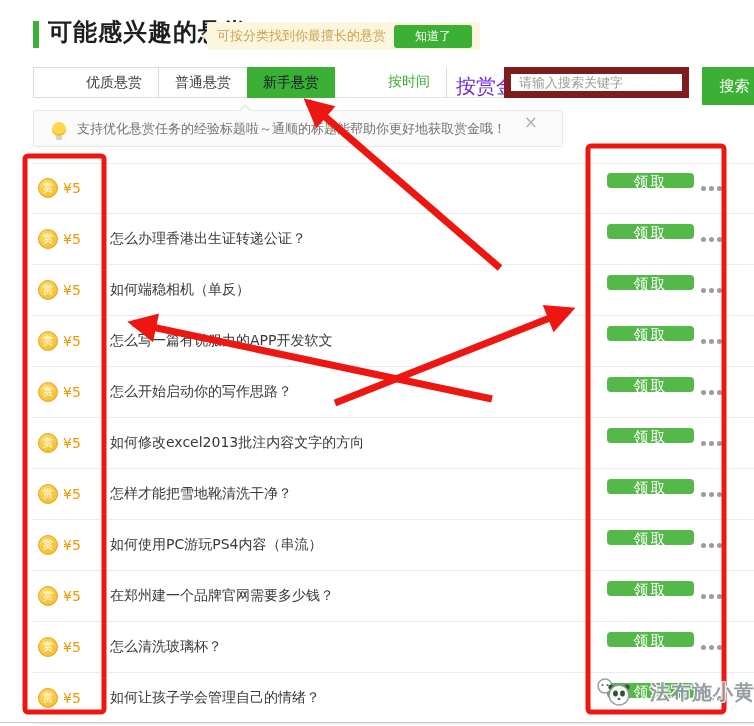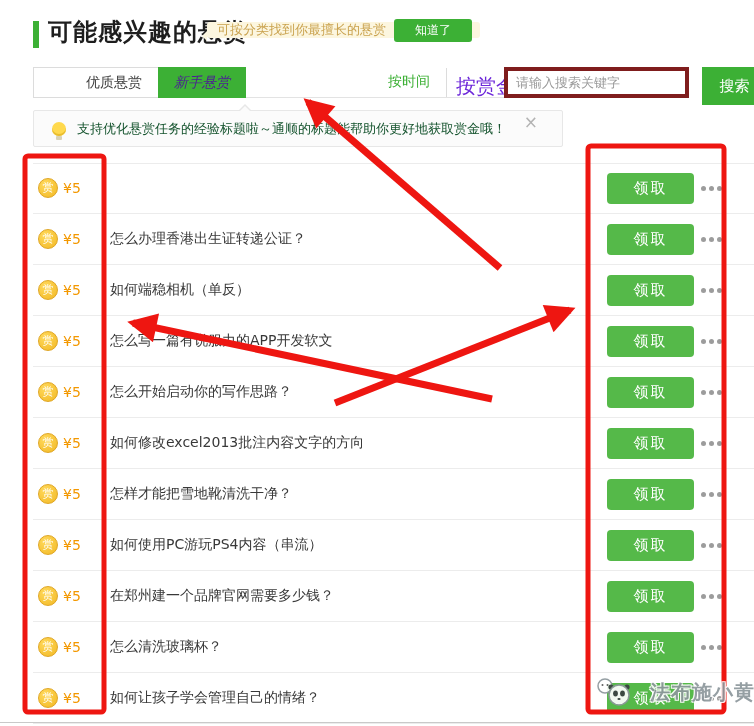--- a/index.html
+++ b/index.html
@@ -8,21 +8,21 @@
     font-family:"DejaVu Sans","Liberation Sans",sans-serif;
     background:#ffffff; position:relative; overflow:hidden;
     -webkit-font-smoothing:antialiased;
   }
   .abs { position:absolute; }
 
   
   .title-accent { left:33px; top:21px; width:6px; height:27px; background:#3cb035; }
   .page-title { left:48px; top:16px; font-size:24px; font-weight:bold; color:#1e1e1e; letter-spacing:1px; }
   .tooltip {
-    left:207px; top:22px; height:16px; background:#fcf6df; border-radius:3px;
+    left:207px; top:22px; height:28px; background:#fcf6df; border-radius:3px;
     display:flex; align-items:center; gap:8px; padding:0 8px 0 10px;
   }
   .tooltip-notch {
     position:absolute; left:-5px; top:9px; width:0; height:0;
     border-top:5px solid transparent; border-bottom:5px solid transparent;
     border-right:5px solid #fcf6df;
   }
   .tooltip-text { font-size:13px; color:#c9a24e; white-space:nowrap; }
   .gotit-btn {
     background:#3cb035; color:#fff; font-size:12px; border:none; border-radius:3px;
@@ -33,29 +33,29 @@
   .tabs {
     left:33px; top:67px; height:31px; display:flex;
     border:1px solid #dcdcdc; border-right:none; background:#fff;padding-left:36px;
   }
   .tab {
     font-size:14px; color:#404040; line-height:29px; padding:0 16px;
     white-space:nowrap; cursor:pointer;
   }
   .tab + .tab { border-left:1px solid #dcdcdc; }
   .tab.active {
-    background:#3cb035; color:#4c1d95; border-left:none;
-    margin:-1px -1px -1px 0; line-height:31px;font-style:italic;
+    background:#3cb035; color:#0f172a; border-left:none;
+    margin:-1px -1px -1px 0; line-height:31px;
   }
   .toolbar-underline { left:33px; top:97px; width:471px; height:1px; background:#e3e3e3; }
   .sort-time { left:388px; top:73px; font-size:14px; color:#3cb035; cursor:pointer; white-space:nowrap; }
   .sort-divider { left:446px; top:68px; width:1px; height:29px; background:#dcdcdc; }
   .sort-reward { left:456px; top:73px; font-size:20px; color:#6d28d9; cursor:pointer; white-space:nowrap; }
   .search-input {
-    left:504px; top:67px; width:185px; height:31px; border:4px solid #7f1d1d;
+    left:504px; top:67px; width:185px; height:31px; border:7px solid #7f1d1d;
     padding:0 8px; font-size:13px; color:#555; outline:none;
     font-family:"DejaVu Sans","Liberation Sans",sans-serif;
   }
   .search-input::placeholder { color:#9a9a9a; }
   .search-btn {
     left:702px; top:67px; width:65px; height:38px; background:#3cb035; color:#fff;
     border:none; font-size:15px; cursor:pointer;
     font-family:"DejaVu Sans","Liberation Sans",sans-serif;
   }
 
@@ -70,41 +70,41 @@
     border-left:7px solid transparent; border-right:7px solid transparent;
     border-bottom:7px solid #e7e7e7;
   }
   .notice-notch-fill {
     position:absolute; left:205px; top:-5px; width:0; height:0;
     border-left:6px solid transparent; border-right:6px solid transparent;
     border-bottom:6px solid #fbfbfb;
   }
   .bulb { width:14px; height:14px; border-radius:50%; background:#ffd94d; position:relative; flex:0 0 auto; box-shadow:inset 0 -2px 0 #e9bd2e; }
   .bulb::after { content:""; position:absolute; left:4px; bottom:-4px; width:6px; height:4px; background:#d9d2b5; border-radius:1px; }
-  .notice-text { font-size:13px; color:#14532d; white-space:nowrap; }
+  .notice-text { font-size:13px; color:#737373; white-space:nowrap; }
   .notice-close {
     position:absolute; right:24px; top:3px; font-size:17px; color:#b3b3b3;
     cursor:pointer; line-height:1;
   }
 
   
   .task-list { left:0; top:163px; width:754px; }
   .task-row { position:relative; height:51px; }
   .task-row::after { content:""; position:absolute; left:33px; right:0; bottom:0; height:1px; background:#ececec; }
   .task-row:first-child::before { content:""; position:absolute; left:33px; right:0; top:0; height:1px; background:#ececec; }
   .coin {
     position:absolute; left:38px; top:15px; width:20px; height:20px; border-radius:50%;
     background:radial-gradient(circle at 35% 30%, #ffd95c, #f2b824);
     border:1px solid #e0a624; color:#fff; font-size:11px; line-height:18px;
     text-align:center;
   }
   .amount { position:absolute; left:63px; top:17px; font-size:14px; color:#f39800; }
   .task-title { position:absolute; left:110px; top:16px; font-size:14px; color:#383838; cursor:pointer; white-space:nowrap; }
   .claim-btn {
-    position:absolute; left:607px; top:10px; width:87px; height:31px;
+    position:absolute; left:607px; top:10px; width:87px; height:15px;
     background:#55b949; color:#fff; border:none; border-radius:4px;
     font-size:15px; cursor:pointer; letter-spacing:2px;
     font-family:"DejaVu Sans","Liberation Sans",sans-serif;
   }
   .more { position:absolute; left:701px; top:23px; display:flex; gap:3px; cursor:pointer; }
   .more i { width:5px; height:5px; border-radius:50%; background:#9c9c9c; }
 
   .bottom-divider { left:0; top:722px; width:754px; height:1px; background:#c9c9c9; }
 
   
@@ -125,20 +125,21 @@
 
 <div class="abs tooltip">
   <span class="tooltip-notch"></span>
   <span class="tooltip-text">可按分类找到你最擅长的悬赏</span>
   <button class="gotit-btn">知道了</button>
 </div>
 
 <div class="abs toolbar-underline"></div>
 <div class="abs tabs">
   <div class="tab">优质悬赏</div>
+  <div class="tab">普通悬赏</div>
   <div class="tab active">新手悬赏</div>
 </div>
 <div class="abs sort-time">按时间</div>
 <div class="abs sort-divider"></div>
 <div class="abs sort-reward">按赏金</div>
 <input class="abs search-input" type="text" placeholder="请输入搜索关键字" style="">
 <button class="abs search-btn">搜索</button>
 
 <div class="abs notice">
   <span class="notice-notch-border"></span>

